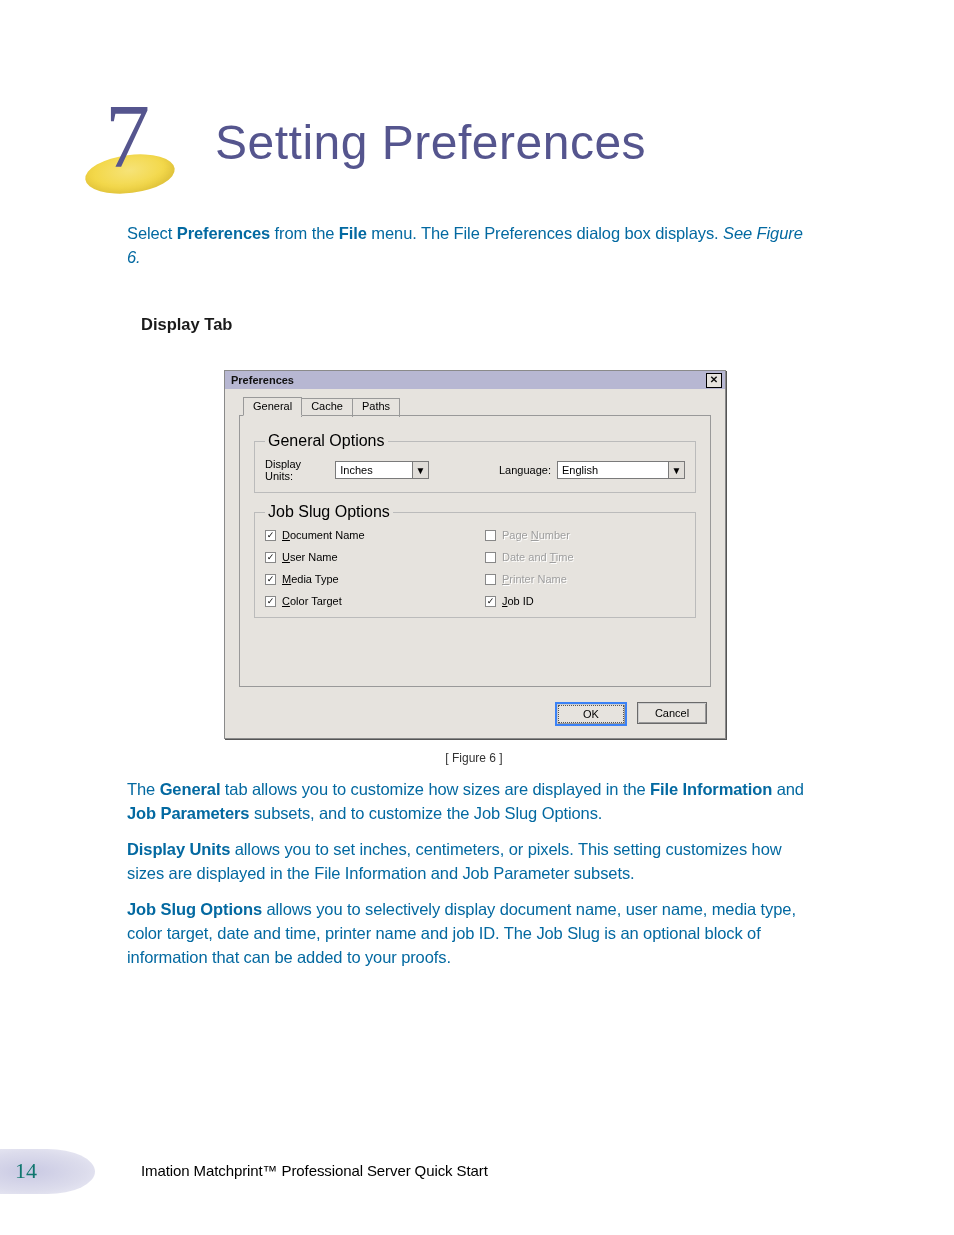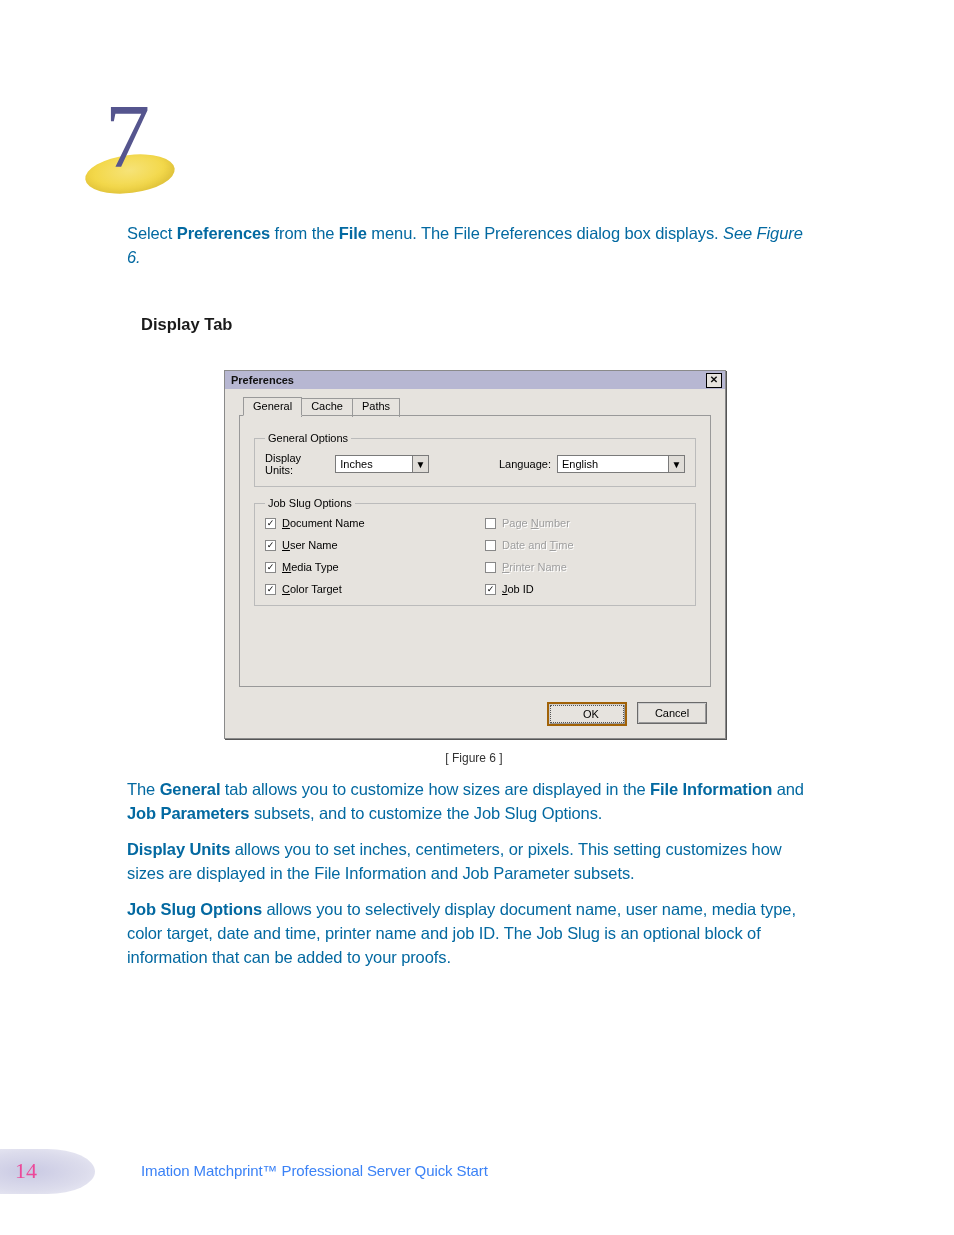--- a/index.html
+++ b/index.html
@@ -148,21 +148,21 @@
     padding: 10px 0 20px 0;
     height: 240px;
   }
 
   fieldset.group {
     border: 1px solid #bbb;
     margin: 6px 14px 10px 14px;
     padding: 8px 10px 10px 10px;
   }
   fieldset.group legend {
-    font-size: 11px;
+    font-size: 16px;
     padding: 0 3px;
   }
 
   .row {
     display: flex;
     align-items: center;
   }
   .row.gcols {
     gap: 40px;
   }
@@ -238,24 +238,23 @@
     border: 1px solid #6a6a6a;
     background: #e6e3de;
     font-size: 11px;
     display: flex;
     align-items: center;
     justify-content: center;
     font-family: Tahoma, Arial, sans-serif;
     box-shadow: 1px 1px 0 #ccc inset, -1px -1px 0 #999 inset;
   }
   .btn.default {
-    border: 2px solid #a16207;
+    border: 2px solid #3b82f6;
     outline: 1px dotted #555;
     outline-offset: -4px;
-    padding-left: 8px;
   }
 
   .figure-caption {
     text-align: center;
     margin-top: 12px;
     font-family: "Helvetica Neue", Arial, sans-serif;
     font-size: 12px;
     color: #333;
   }
 
@@ -269,39 +268,40 @@
     background: radial-gradient(ellipse at 30% 50%, #c9c9e3 0%, #dcdcec 60%, #eeeef7 100%);
     border-top-right-radius: 50%;
     border-bottom-right-radius: 50%;
   }
   .page-number {
     position: absolute;
     left: 15px;
     bottom: 51px;
     font-family: Georgia, serif;
     font-size: 22px;
-    color: #ec4899;
+    color: #0f766e;
     z-index: 2;
   }
   .footer-text {
     position: absolute;
     left: 141px;
     bottom: 56px;
     font-size: 15px;
-    color: #3b82f6;
+    color: #000000;
     letter-spacing: -0.1px;
   }
 </style>
 </head>
 <body>
 
 <div class="page">
 
   <div class="chapter-bullet"></div>
   <div class="chapter-number">7</div>
+  <div class="chapter-title">Setting Preferences</div>
 
   <div class="body-text" style="top:222px;">
     <span>Select </span><strong>Preferences</strong><span> from the </span><strong>File</strong><span> menu. The File Preferences dialog box displays. </span><em>See Figure 6.</em>
   </div>
 
   <div class="general-tab-heading">Display Tab</div>
 
   <div class="dialog-wrap">
     <div class="dialog">
 

